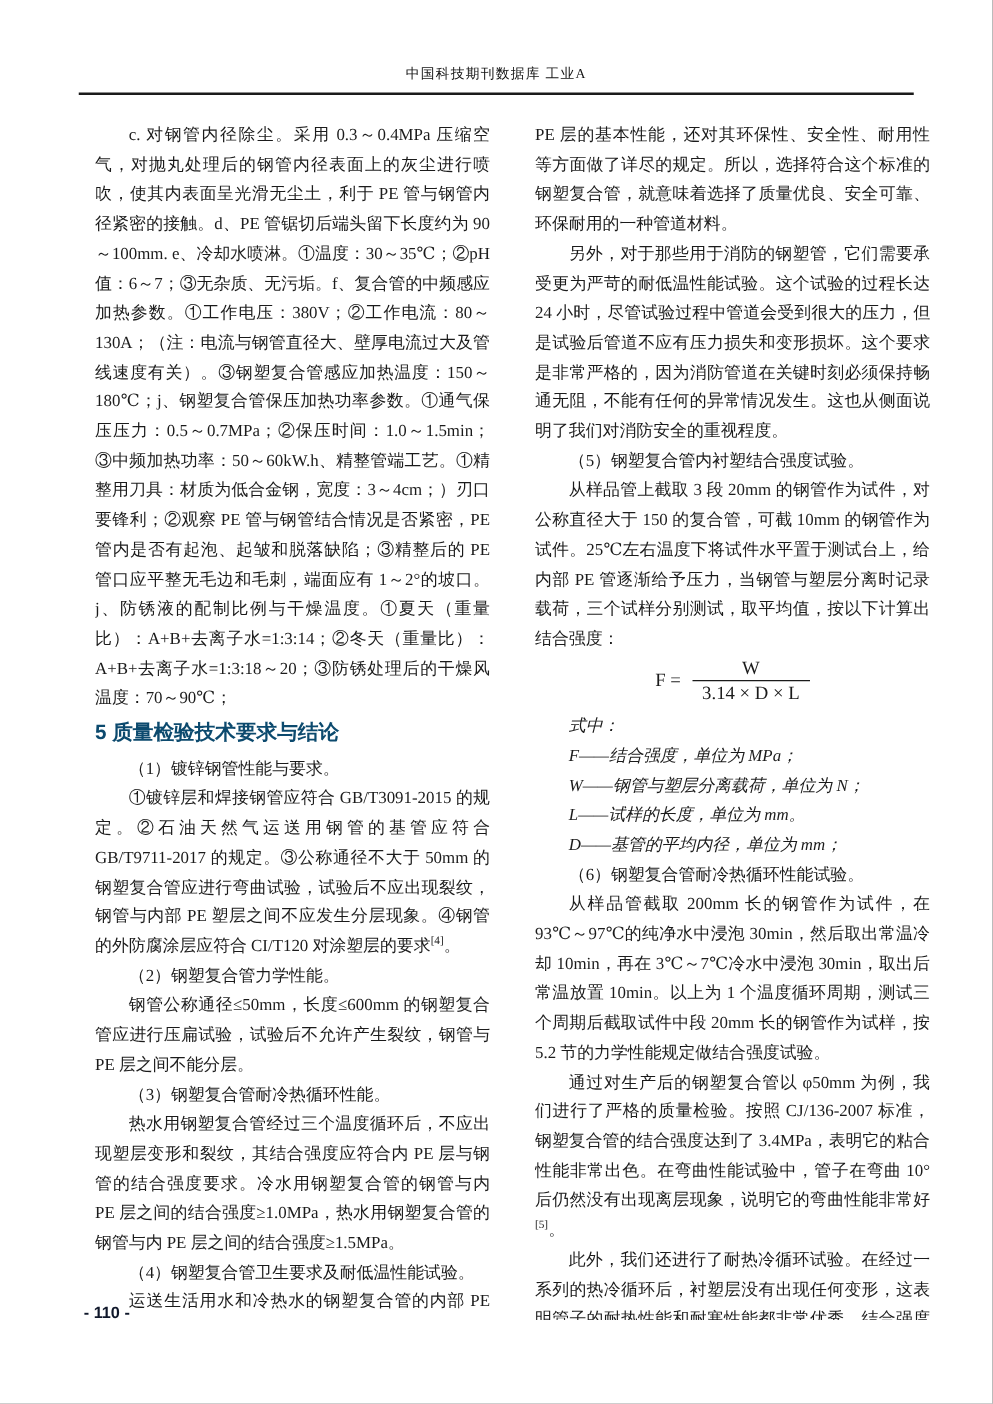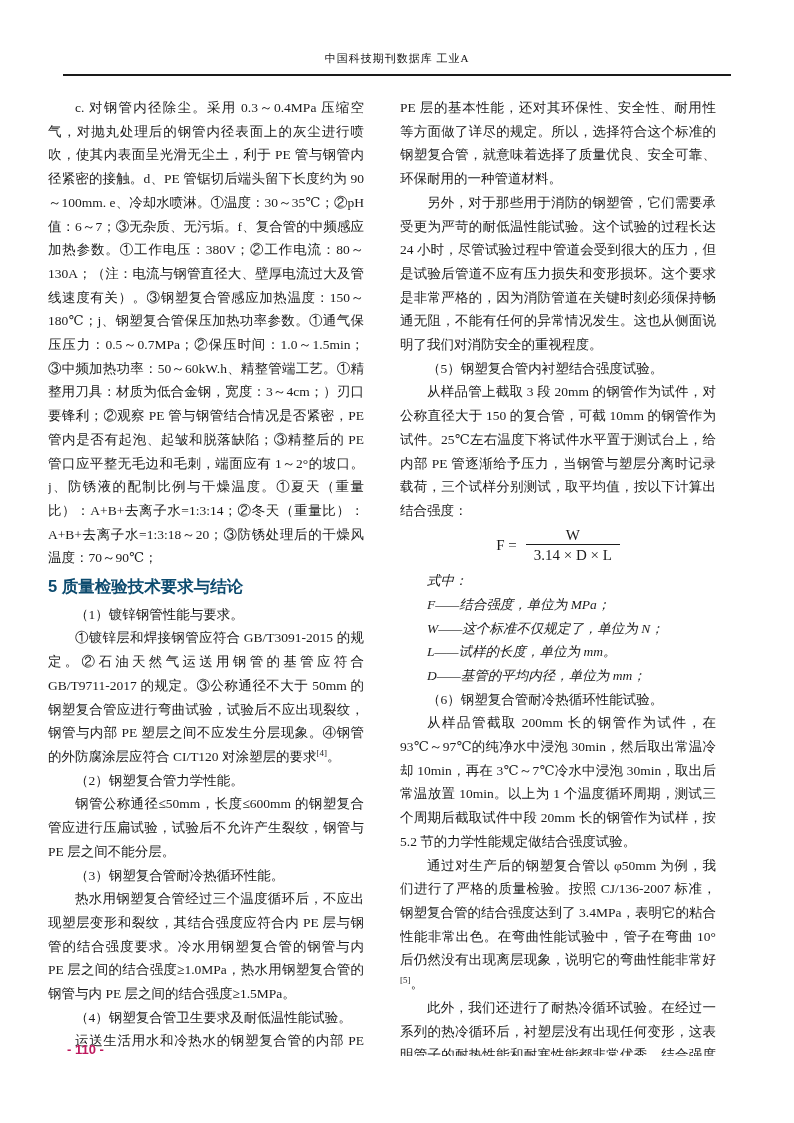--- a/index.html
+++ b/index.html
@@ -26,21 +26,21 @@
   .header-rule {
     position: absolute;
     top: 74px;
     left: 63px;
     width: 668px;
     border-top: 2px solid #1a1a1a;
   }
   .columns {
     position: absolute;
     top: 96px;
-    left: 48px;
+    left: 76px;
     width: 668px;
     height: 960px;
     display: flex;
     gap: 36px;
   }
   .col {
     width: 322px;
     height: 100%;
     overflow: hidden;
     text-align: justify;
@@ -77,21 +77,21 @@
   .frac .num { display: block; padding: 0 10px; }
   .frac .den { display: block; border-top: 1.5px solid #1b1b1b; padding: 1px 8px 0 8px; }
   .def-line { text-indent: 2em; text-align: left; font-style: italic; }
   .footer-page {
     position: absolute;
     left: 67px;
     top: 1042px;
     font-family: "Liberation Sans", "DejaVu Sans", sans-serif;
     font-weight: bold;
     font-size: 13px;
-    color: #be185d;
+    color: #0f172a;
   }
 </style>
 </head>
 <body>
 
 <div class="page">
 
   <div class="header-title">中国科技期刊数据库 工业A</div>
 
   <div class="header-rule"></div>
@@ -132,21 +132,21 @@
       <div class="formula">
         <span>F =</span>
         <span class="frac">
           <span class="num">W</span>
           <span class="den">3.14 × D × L</span>
         </span>
       </div>
 
       <p class="def-line">式中：</p>
       <p class="def-line">F——结合强度，单位为 MPa；</p>
-      <p class="def-line">W——这个标准不仅规定了，单位为 N；</p>
+      <p class="def-line">W——钢管与塑层分离载荷，单位为 N；</p>
       <p class="def-line">L——试样的长度，单位为 mm。</p>
       <p class="def-line">D——基管的平均内径，单位为 mm；</p>
 
       <p class="indent">（6）钢塑复合管耐冷热循环性能试验。</p>
 
       <p class="indent">从样品管截取 200mm 长的钢管作为试件，在 93℃～97℃的纯净水中浸泡 30min，然后取出常温冷却 10min，再在 3℃～7℃冷水中浸泡 30min，取出后常温放置 10min。以上为 1 个温度循环周期，测试三个周期后截取试件中段 20mm 长的钢管作为试样，按 5.2 节的力学性能规定做结合强度试验。</p>
 
       <p class="indent"><span>通过对生产后的钢塑复合管以 φ50mm 为例，我们进行了严格的质量检验。按照 CJ/136-2007 标准，钢塑复合管的结合强度达到了 3.4MPa，表明它的粘合性能非常出色。在弯曲性能试验中，管子在弯曲 10°后仍然没有出现离层现象，说明它的弯曲性能非常好</span><sup class="ref">[5]</sup><span>。</span></p>
 
       <p class="indent">此外，我们还进行了耐热冷循环试验。在经过一系列的热冷循环后，衬塑层没有出现任何变形，这表明管子的耐热性能和耐寒性能都非常优秀。结合强度为 2.4MPa，仍然符合标准规定的要求。</p>

